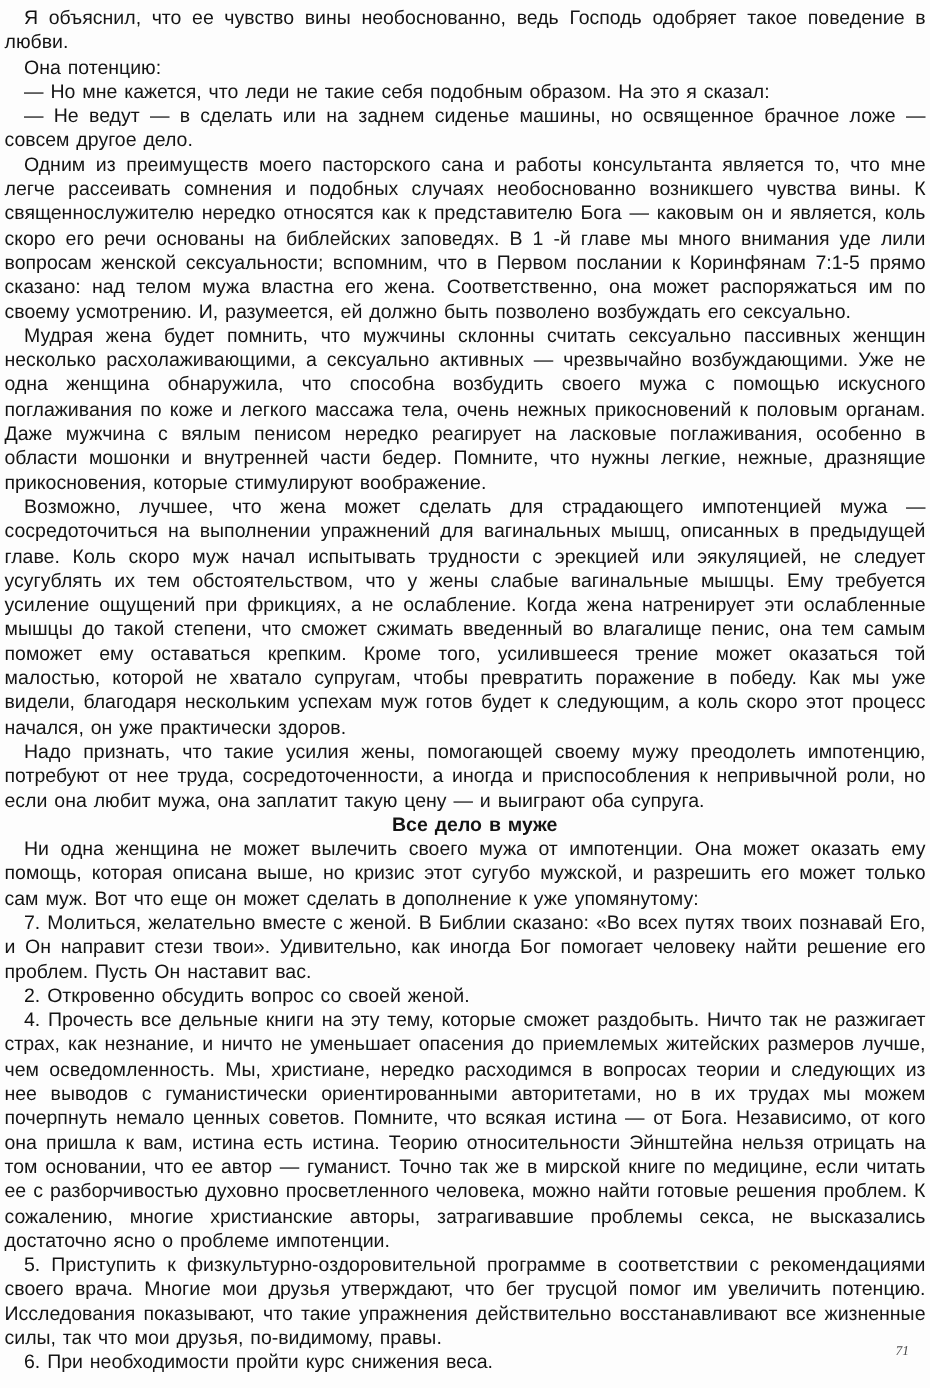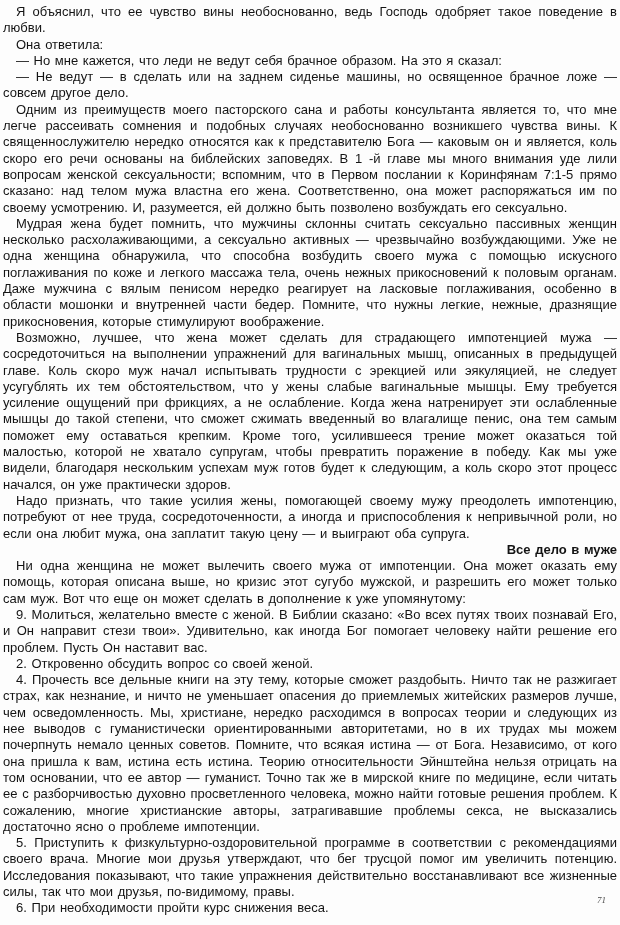--- a/index.html
+++ b/index.html
@@ -28,46 +28,46 @@
       margin: 0;
       font-size: 13px;
       line-height: 16.3px;
       text-align: justify;
       text-indent: 13px;
       letter-spacing: 0px;
       word-spacing: 1px;
     }
     .heading {
       font-weight: bold;
-      text-align: right;
+      text-align: center;
     }
     .pnum {
       position: absolute;
       right: 14px;
       bottom: 20px;
       font-size: 9px;
       font-style: italic;
       color: #4a4a4a;
       font-family: Liberation Serif, serif;
     }
   </style>
 </head>
 <body>
 
 <div class="page">
   <p class="para">Я объяснил, что ее чувство вины необоснованно, ведь Господь одобряет такое поведение в любви.</p>
-  <p class="para">Она ответила:</p>
-  <p class="para">— Но мне кажется, что леди не ведут себя брачное образом. На это я сказал:</p>
+  <p class="para">Она потенцию:</p>
+  <p class="para">— Но мне кажется, что леди не такие себя подобным образом. На это я сказал:</p>
   <p class="para">— Не ведут — в сделать или на заднем сиденье машины, но освященное брачное ложе — совсем другое дело.</p>
   <p class="para">Одним из преимуществ моего пасторского сана и работы консультанта является то, что мне легче рассеивать сомнения и подобных случаях необоснованно возникшего чувства вины. К священнослужителю нередко относятся как к представителю Бога — каковым он и является, коль скоро его речи основаны на библейских заповедях. В 1 -й главе мы много внимания уде лили вопросам женской сексуальности; вспомним, что в Первом послании к Коринфянам 7:1-5 прямо сказано: над телом мужа властна его жена. Соответственно, она может распоряжаться им по своему усмотрению. И, разумеется, ей должно быть позволено возбуждать его сексуально.</p>
   <p class="para">Мудрая жена будет помнить, что мужчины склонны считать сексуально пассивных женщин несколько расхолаживающими, а сексуально активных — чрезвычайно возбуждающими. Уже не одна женщина обнаружила, что способна возбудить своего мужа с помощью искусного поглаживания по коже и легкого массажа тела, очень нежных прикосновений к половым органам. Даже мужчина с вялым пенисом нередко реагирует на ласковые поглаживания, особенно в области мошонки и внутренней части бедер. Помните, что нужны легкие, нежные, дразнящие прикосновения, которые стимулируют воображение.</p>
   <p class="para">Возможно, лучшее, что жена может сделать для страдающего импотенцией мужа — сосредоточиться на выполнении упражнений для вагинальных мышц, описанных в предыдущей главе. Коль скоро муж начал испытывать трудности с эрекцией или эякуляцией, не следует усугублять их тем обстоятельством, что у жены слабые вагинальные мышцы. Ему требуется усиление ощущений при фрикциях, а не ослабление. Когда жена натренирует эти ослабленные мышцы до такой степени, что сможет сжимать введенный во влагалище пенис, она тем самым поможет ему оставаться крепким. Кроме того, усилившееся трение может оказаться той малостью, которой не хватало супругам, чтобы превратить поражение в победу. Как мы уже видели, благодаря нескольким успехам муж готов будет к следующим, а коль скоро этот процесс начался, он уже практически здоров.</p>
   <p class="para">Надо признать, что такие усилия жены, помогающей своему мужу преодолеть импотенцию, потребуют от нее труда, сосредоточенности, а иногда и приспособления к непривычной роли, но если она любит мужа, она заплатит такую цену — и выиграют оба супруга.</p>
   <p class="heading">Все дело в муже</p>
   <p class="para">Ни одна женщина не может вылечить своего мужа от импотенции. Она может оказать ему помощь, которая описана выше, но кризис этот сугубо мужской, и разрешить его может только сам муж. Вот что еще он может сделать в дополнение к уже упомянутому:</p>
-  <p class="para">9. Молиться, желательно вместе с женой. В Библии сказано: «Во всех путях твоих познавай Его, и Он направит стези твои». Удивительно, как иногда Бог помогает человеку найти решение его проблем. Пусть Он наставит вас.</p>
+  <p class="para">7. Молиться, желательно вместе с женой. В Библии сказано: «Во всех путях твоих познавай Его, и Он направит стези твои». Удивительно, как иногда Бог помогает человеку найти решение его проблем. Пусть Он наставит вас.</p>
   <p class="para">2. Откровенно обсудить вопрос со своей женой.</p>
   <p class="para">4. Прочесть все дельные книги на эту тему, которые сможет раздобыть. Ничто так не разжигает страх, как незнание, и ничто не уменьшает опасения до приемлемых житейских размеров лучше, чем осведомленность. Мы, христиане, нередко расходимся в вопросах теории и следующих из нее выводов с гуманистически ориентированными авторитетами, но в их трудах мы можем почерпнуть немало ценных советов. Помните, что всякая истина — от Бога. Независимо, от кого она пришла к вам, истина есть истина. Теорию относительности Эйнштейна нельзя отрицать на том основании, что ее автор — гуманист. Точно так же в мирской книге по медицине, если читать ее с разборчивостью духовно просветленного человека, можно найти готовые решения проблем. К сожалению, многие христианские авторы, затрагивавшие проблемы секса, не высказались достаточно ясно о проблеме импотенции.</p>
   <p class="para">5. Приступить к физкультурно-оздоровительной программе в соответствии с рекомендациями своего врача. Многие мои друзья утверждают, что бег трусцой помог им увеличить потенцию. Исследования показывают, что такие упражнения действительно восстанавливают все жизненные силы, так что мои друзья, по-видимому, правы.</p>
   <p class="para">6. При необходимости пройти курс снижения веса.</p>
 
   <span class="pnum">71</span>
 </div>
 
 </body></html>

